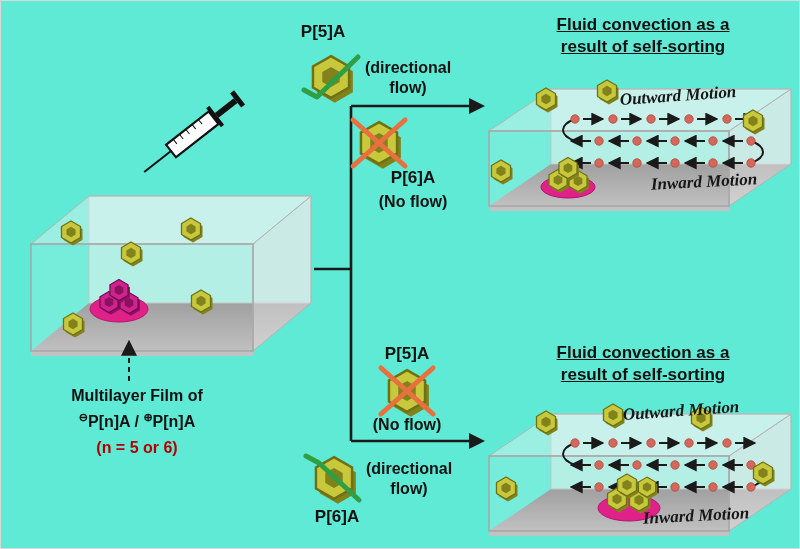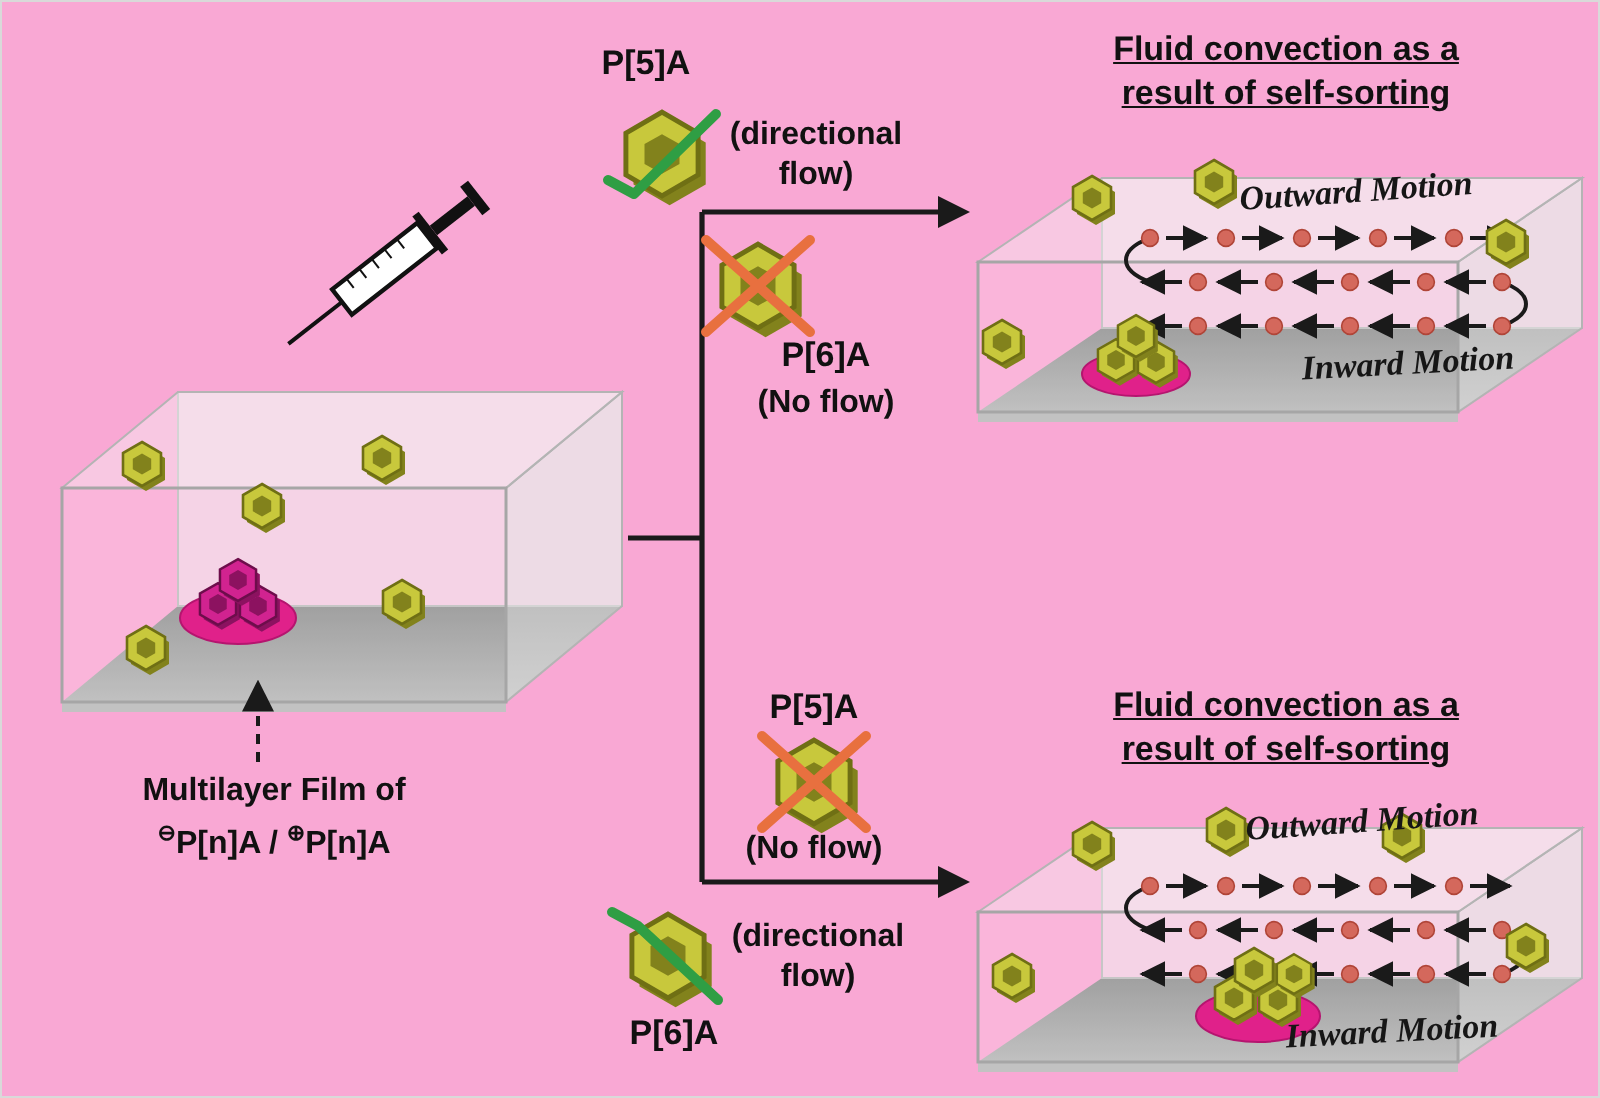--- a/index.html
+++ b/index.html
@@ -3,21 +3,21 @@
 <meta charset="utf-8">
 <style>
   :root{
     --hex-face:#c8c83c; --hex-dark:#82821c; --hex-stroke:#6f6f14;
     --magenta-face:#d12390; --magenta-dark:#8c1260; --magenta-stroke:#6d0d4b;
     --pink-film:#e0218a; --red-dot:#d4685c; --green-check:#2f9e44;
     --orange-cross:#e8703f; --red-text:#b30000; --line:#1a1a1a;
   }
   *{margin:0;padding:0;box-sizing:border-box;}
   body{font-family:"Liberation Sans",sans-serif;background:#fff;}
-  #stage{position:relative;width:800px;height:549px;background:#f9a8d4;border:1px solid #d9d9d9;overflow:hidden;}
+  #stage{position:relative;width:800px;height:549px;background:#5eead4;border:1px solid #d9d9d9;overflow:hidden;}
   #stage > svg{position:absolute;left:0;top:0;}
   .label{position:absolute;text-align:center;color:#111;font-weight:bold;line-height:1.25;}
   .lbl-17{font-size:17px;}
   .lbl-16{font-size:16px;}
   .title{font-size:17px;line-height:1.3;text-decoration:underline;}
   .red{color:var(--red-text);}
   .motion{position:absolute;font-family:"Liberation Serif",serif;font-style:italic;font-weight:600;font-size:17px;color:#161616;text-align:center;}
   .supsym{font-size:11px;vertical-align:super;font-weight:bold;}
   
   .hexface{fill:var(--hf,var(--hex-face));stroke:var(--hs,var(--hex-stroke));stroke-width:1.3;}
@@ -226,14 +226,15 @@
   <span style="display:block">Fluid convection as a</span>
   <span style="display:block">result of self-sorting</span>
 </div>
 <div class="motion" style="left:600px;top:400px;width:160px;transform:rotate(-4deg)">Outward Motion</div>
 <div class="motion" style="left:620px;top:505px;width:150px;transform:rotate(-3deg)">Inward Motion</div>
 
 <div class="label lbl-16" style="left:48px;top:410px;width:176px">
   <span class="supsym">⊖</span><span>P[n]A</span><span> / </span><span class="supsym">⊕</span><span>P[n]A</span>
 </div>
 <div class="label lbl-16" style="left:48px;top:385px;width:176px">Multilayer Film of</div>
+<div class="label lbl-16 red" style="left:48px;top:437px;width:176px">(n = 5 or 6)</div>
 
 </div>
 
 </body></html>

